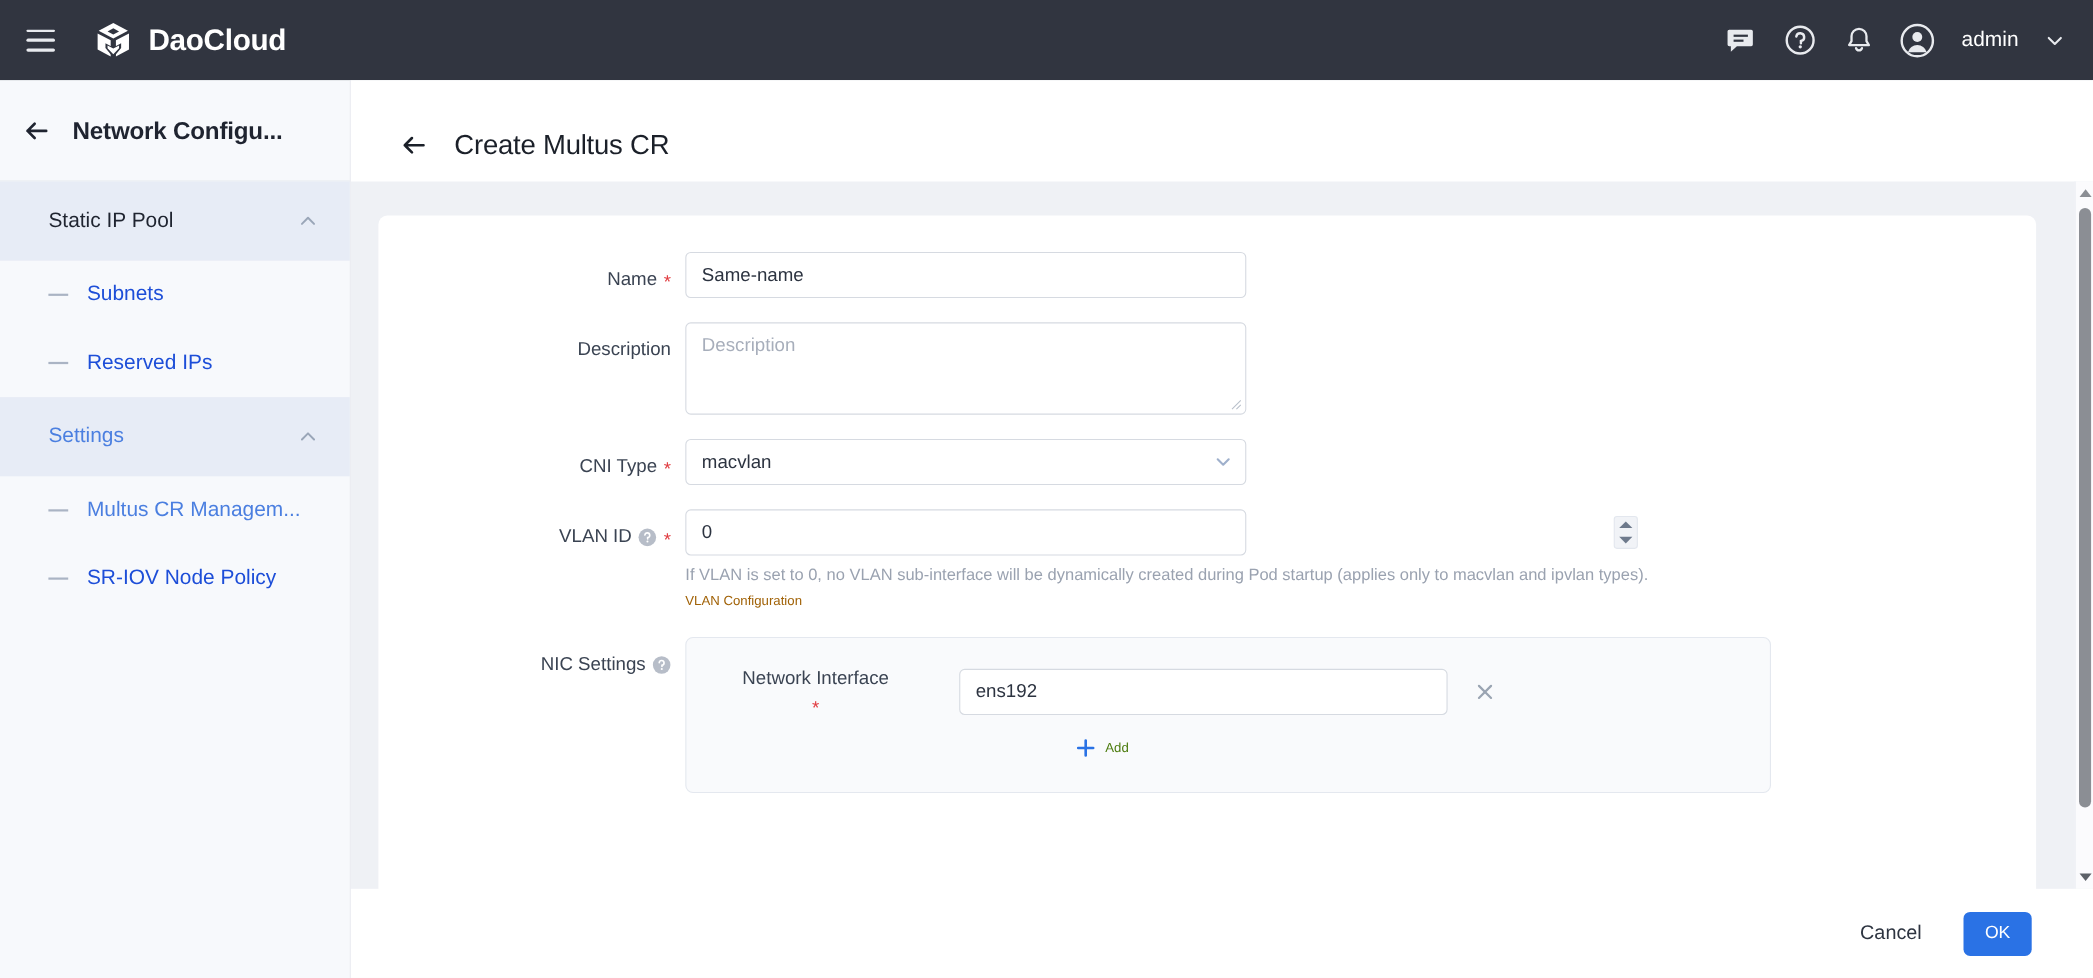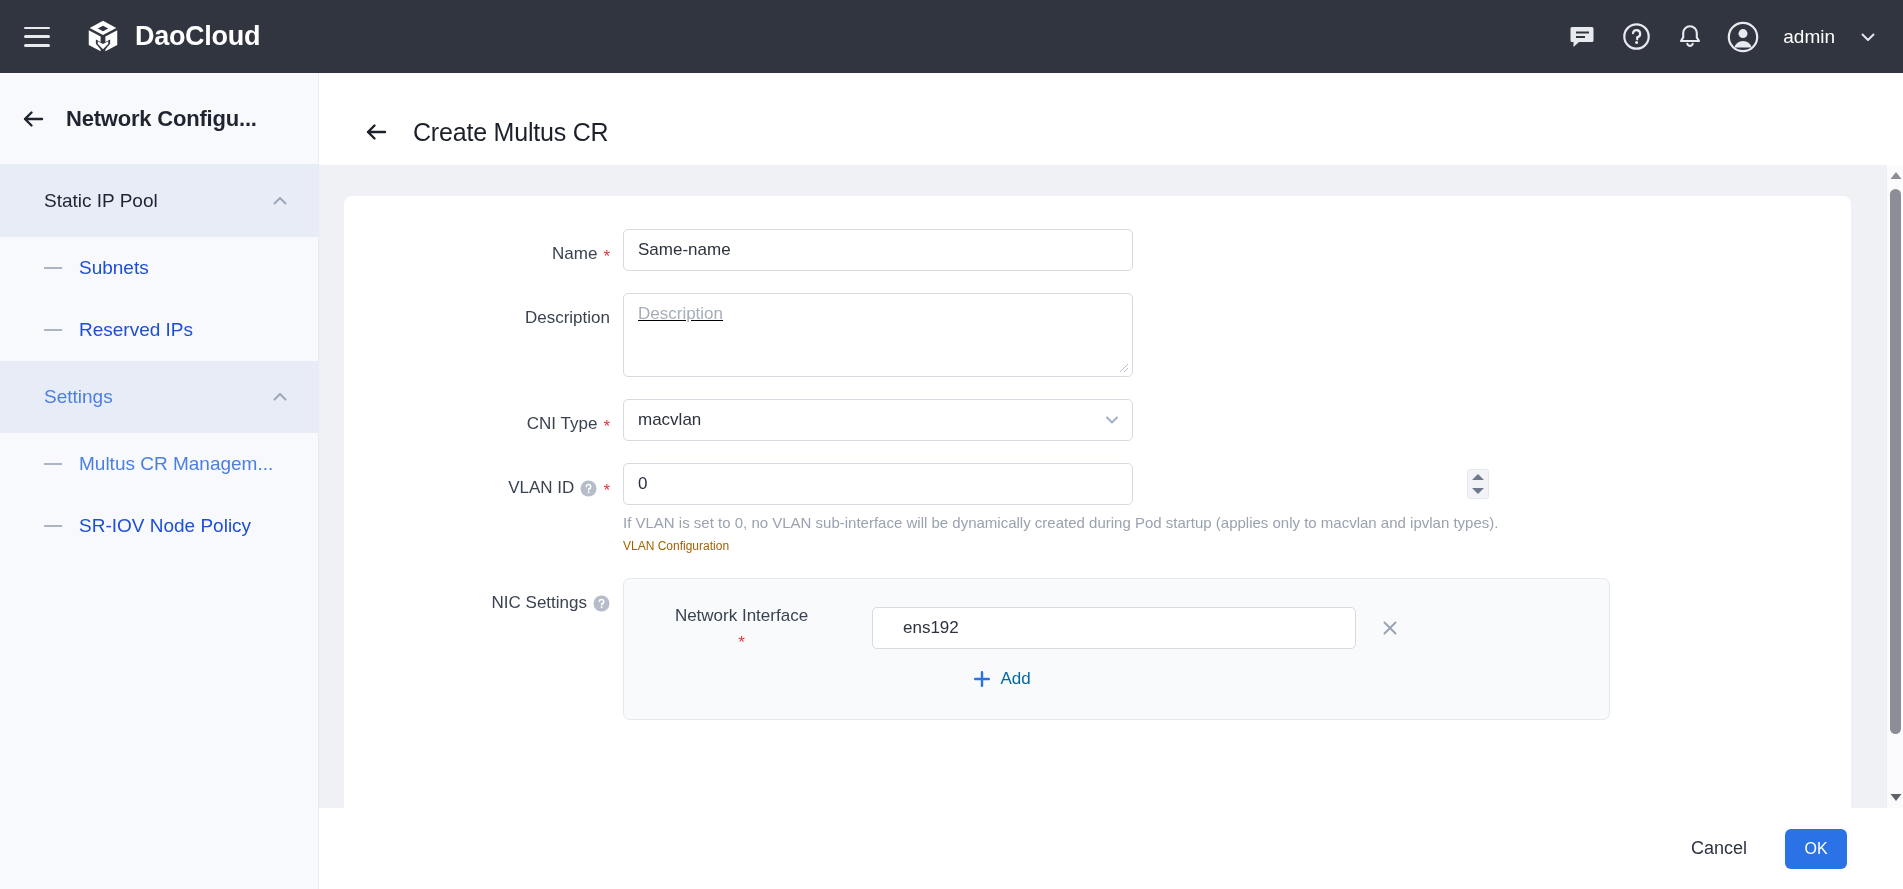--- a/index.html
+++ b/index.html
@@ -81,21 +81,21 @@
   
   .row { display: flex; align-items: flex-start; margin-bottom: 22px; }
   .row-label {
     width: 279px; text-align: right; padding-right: 13px; padding-top: 8px;
     font-size: 17px; color: #3a4352; display: flex; align-items: center; justify-content: flex-end; gap: 6px;
     height: 42px;
   }
   .req { color: #e0393e; font-size: 17px; line-height: 1; position: relative; top: 2px; }
   .qmark { display: inline-flex; }
 
-  .ctl { position: relative; text-decoration: underline; }
+  .ctl { position: relative; }
   .input {
     width: 510px; height: 42px; border: 1px solid #d6dae1; border-radius: 5px;
     background: #fff; font-size: 17px; color: #2c3340; padding: 0 14px; line-height: 40px;
     font-family: "Liberation Sans", sans-serif;
   }
   .textarea {
     width: 510px; height: 84px; border: 1px solid #d6dae1; border-radius: 5px;
     background: #fff; font-size: 17px; color: #a7aebb; padding: 10px 14px;
     position: relative;
   }
@@ -118,28 +118,28 @@
   .nic-panel {
     width: 987px; border: 1px solid #e4e8ef; border-radius: 7px; background: #f9fafc;
     padding: 27px 0 30px 0;
   }
   .nic-row { display: flex; align-items: center; }
   .nic-label {
     width: 248px; text-align: right; padding-right: 13px; font-size: 17px; color: #3a4352;
     display: flex; align-items: center; justify-content: flex-end; gap: 6px; flex-direction: column;
   }
   .nic-input {
-    width: 484px; height: 42px; border: 1px solid #d6dae1; border-radius: 5px; background: #fff;
-    font-size: 17px; color: #2c3340; padding: 0 30px; line-height: 40px;
+    width: 444px; height: 42px; border: 1px solid #d6dae1; border-radius: 5px; background: #fff;
+    font-size: 17px; color: #2c3340; padding: 0 14px; line-height: 40px;
     font-family: "Liberation Sans", sans-serif;
   }
   .nic-x { width: 40px; display: flex; align-items: center; justify-content: center; cursor: pointer; margin-left: 14px; }
   .add-row { display: flex; align-items: center; justify-content: center; margin-top: 20px; margin-right: 230px; }
   .add-btn { display: inline-flex; align-items: center; gap: 8px; cursor: pointer; }
-  .add-label { font-size: 17px; color: #0369a1; }
+  .add-label { font-size: 12px; color: #4d7c0f; }
 
   
   .sbar {
     position: absolute; right: 0px; top: 92px; width: 17px; height: 643px;
     background: #fbfbfd; border-left: 1px solid #eceef3;
   }
   .sbar-arrow { position:absolute; left: 0; width: 17px; height: 17px; display:flex; align-items:center; justify-content:center; cursor: pointer; }
   .sbar-arrow.up { top: 2px; }
   .sbar-arrow.down { bottom: 2px; }
   .sbar-thumb {

